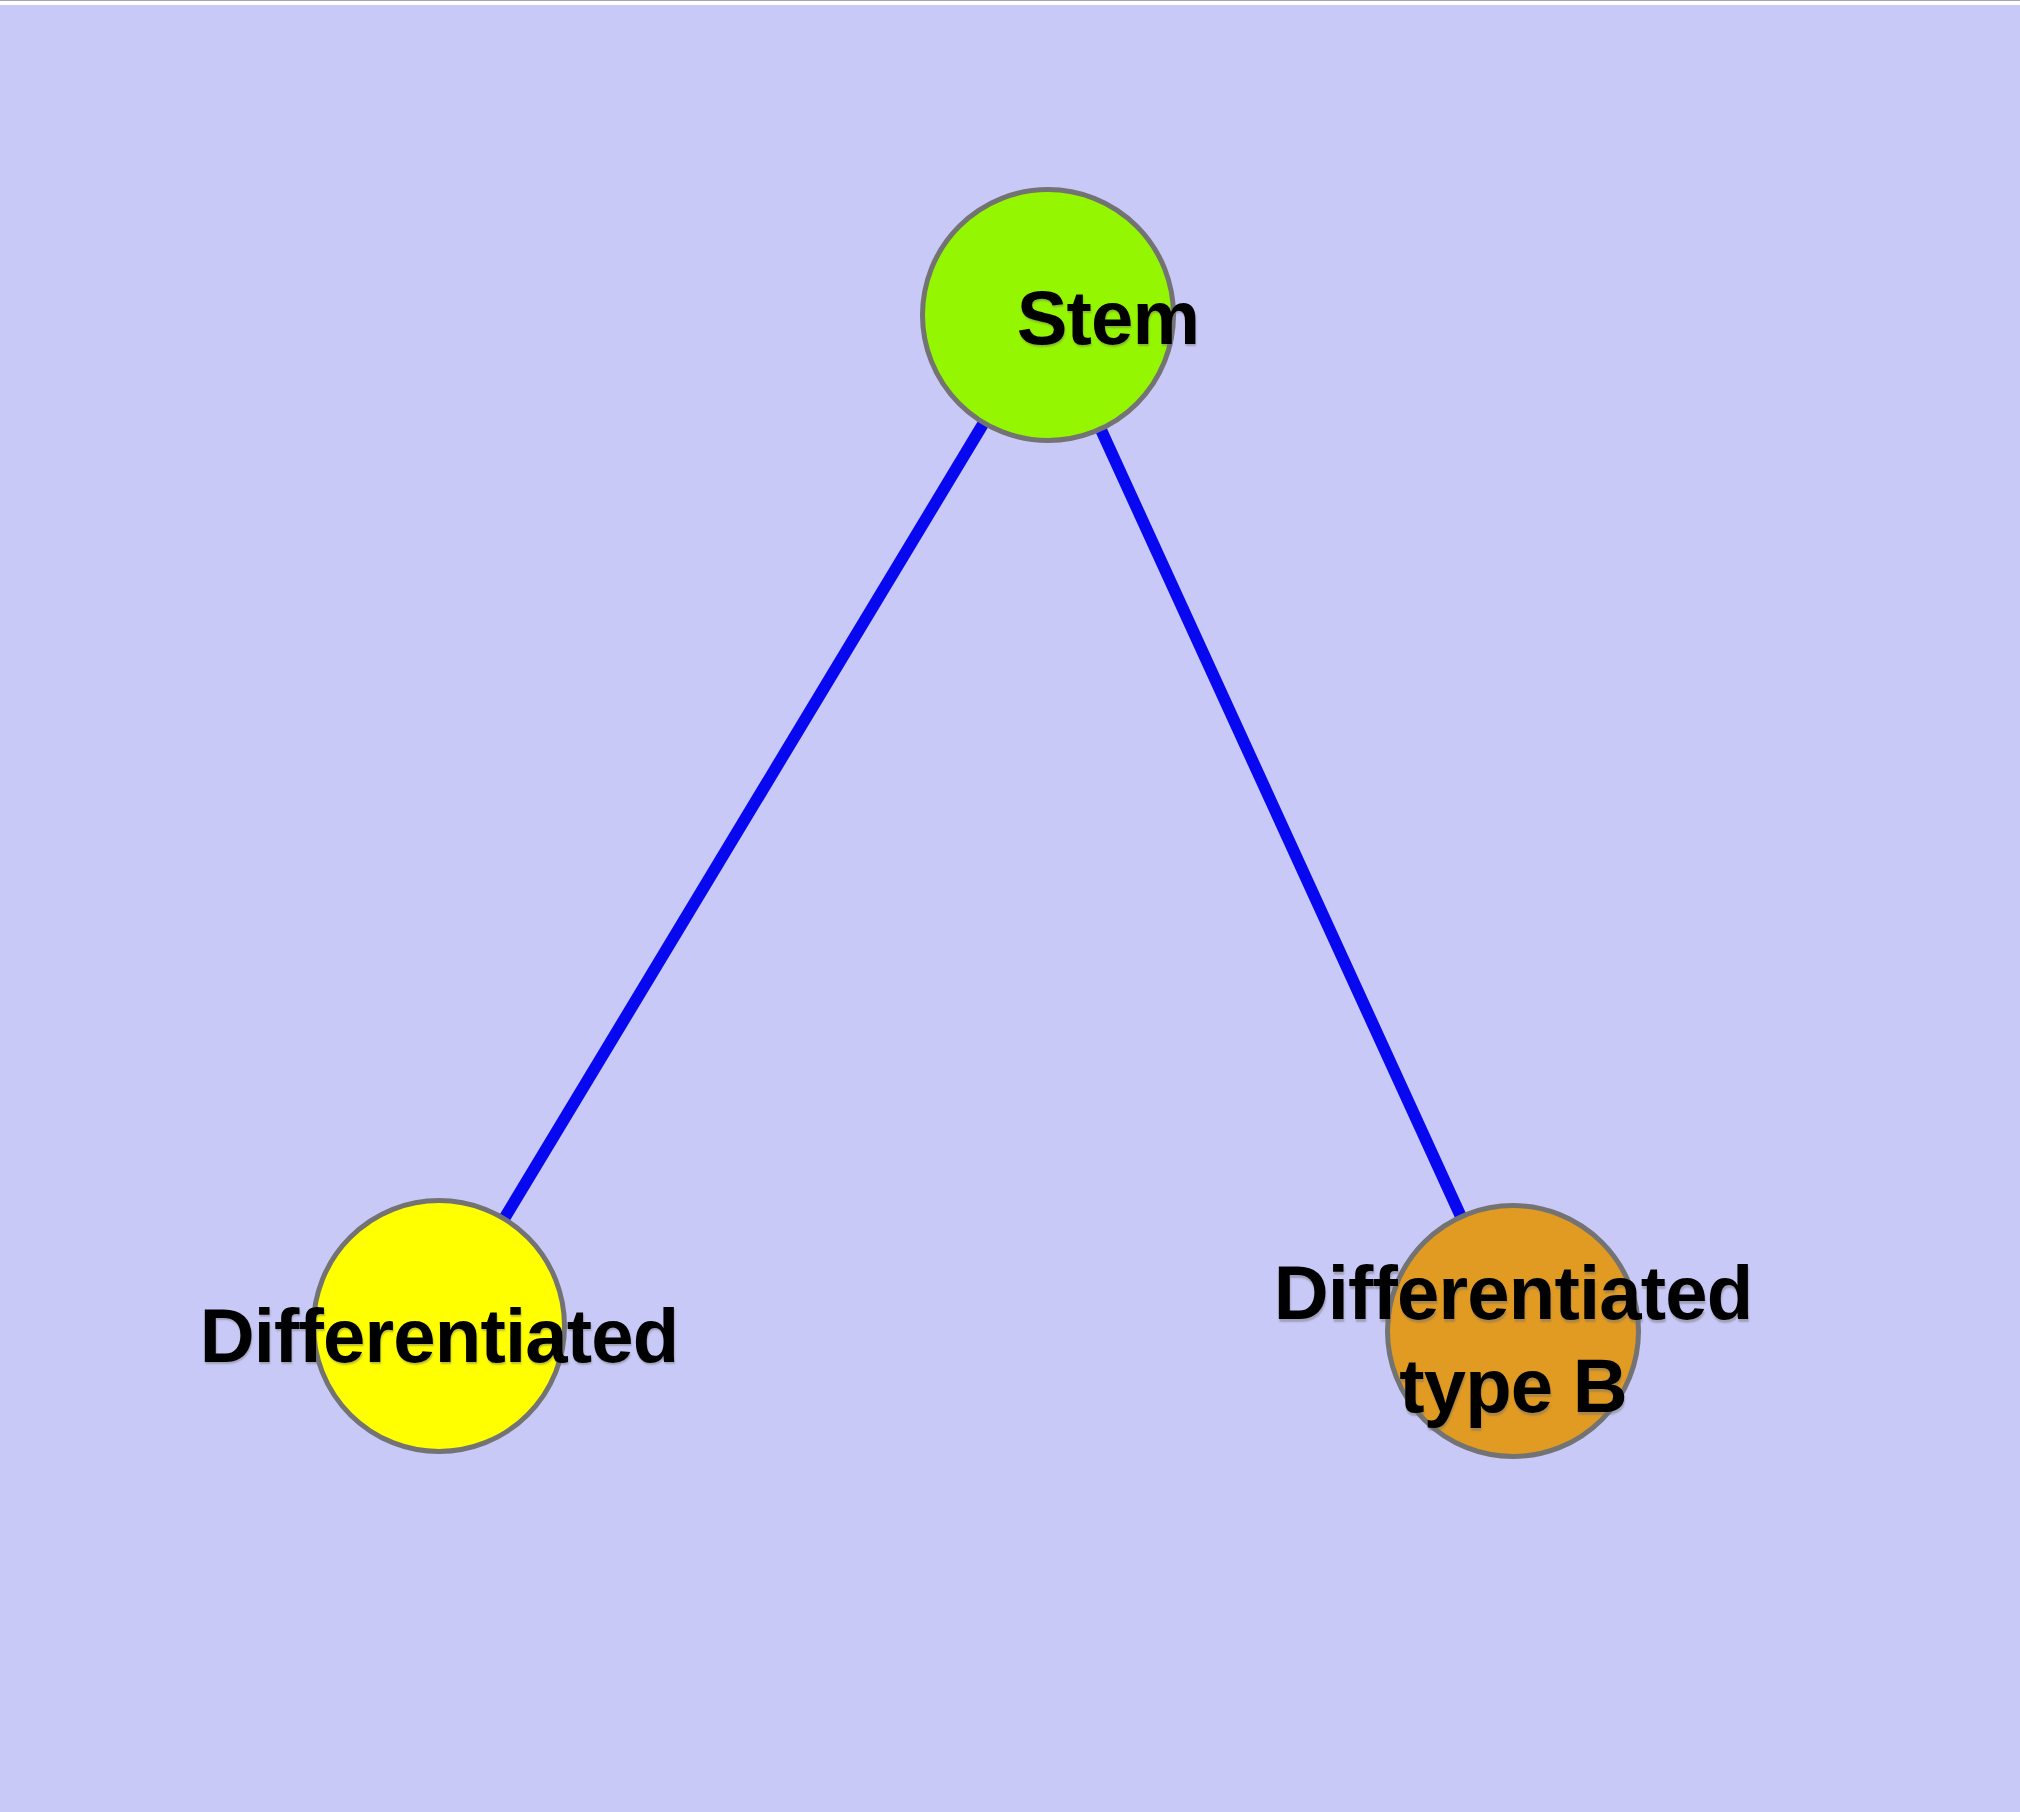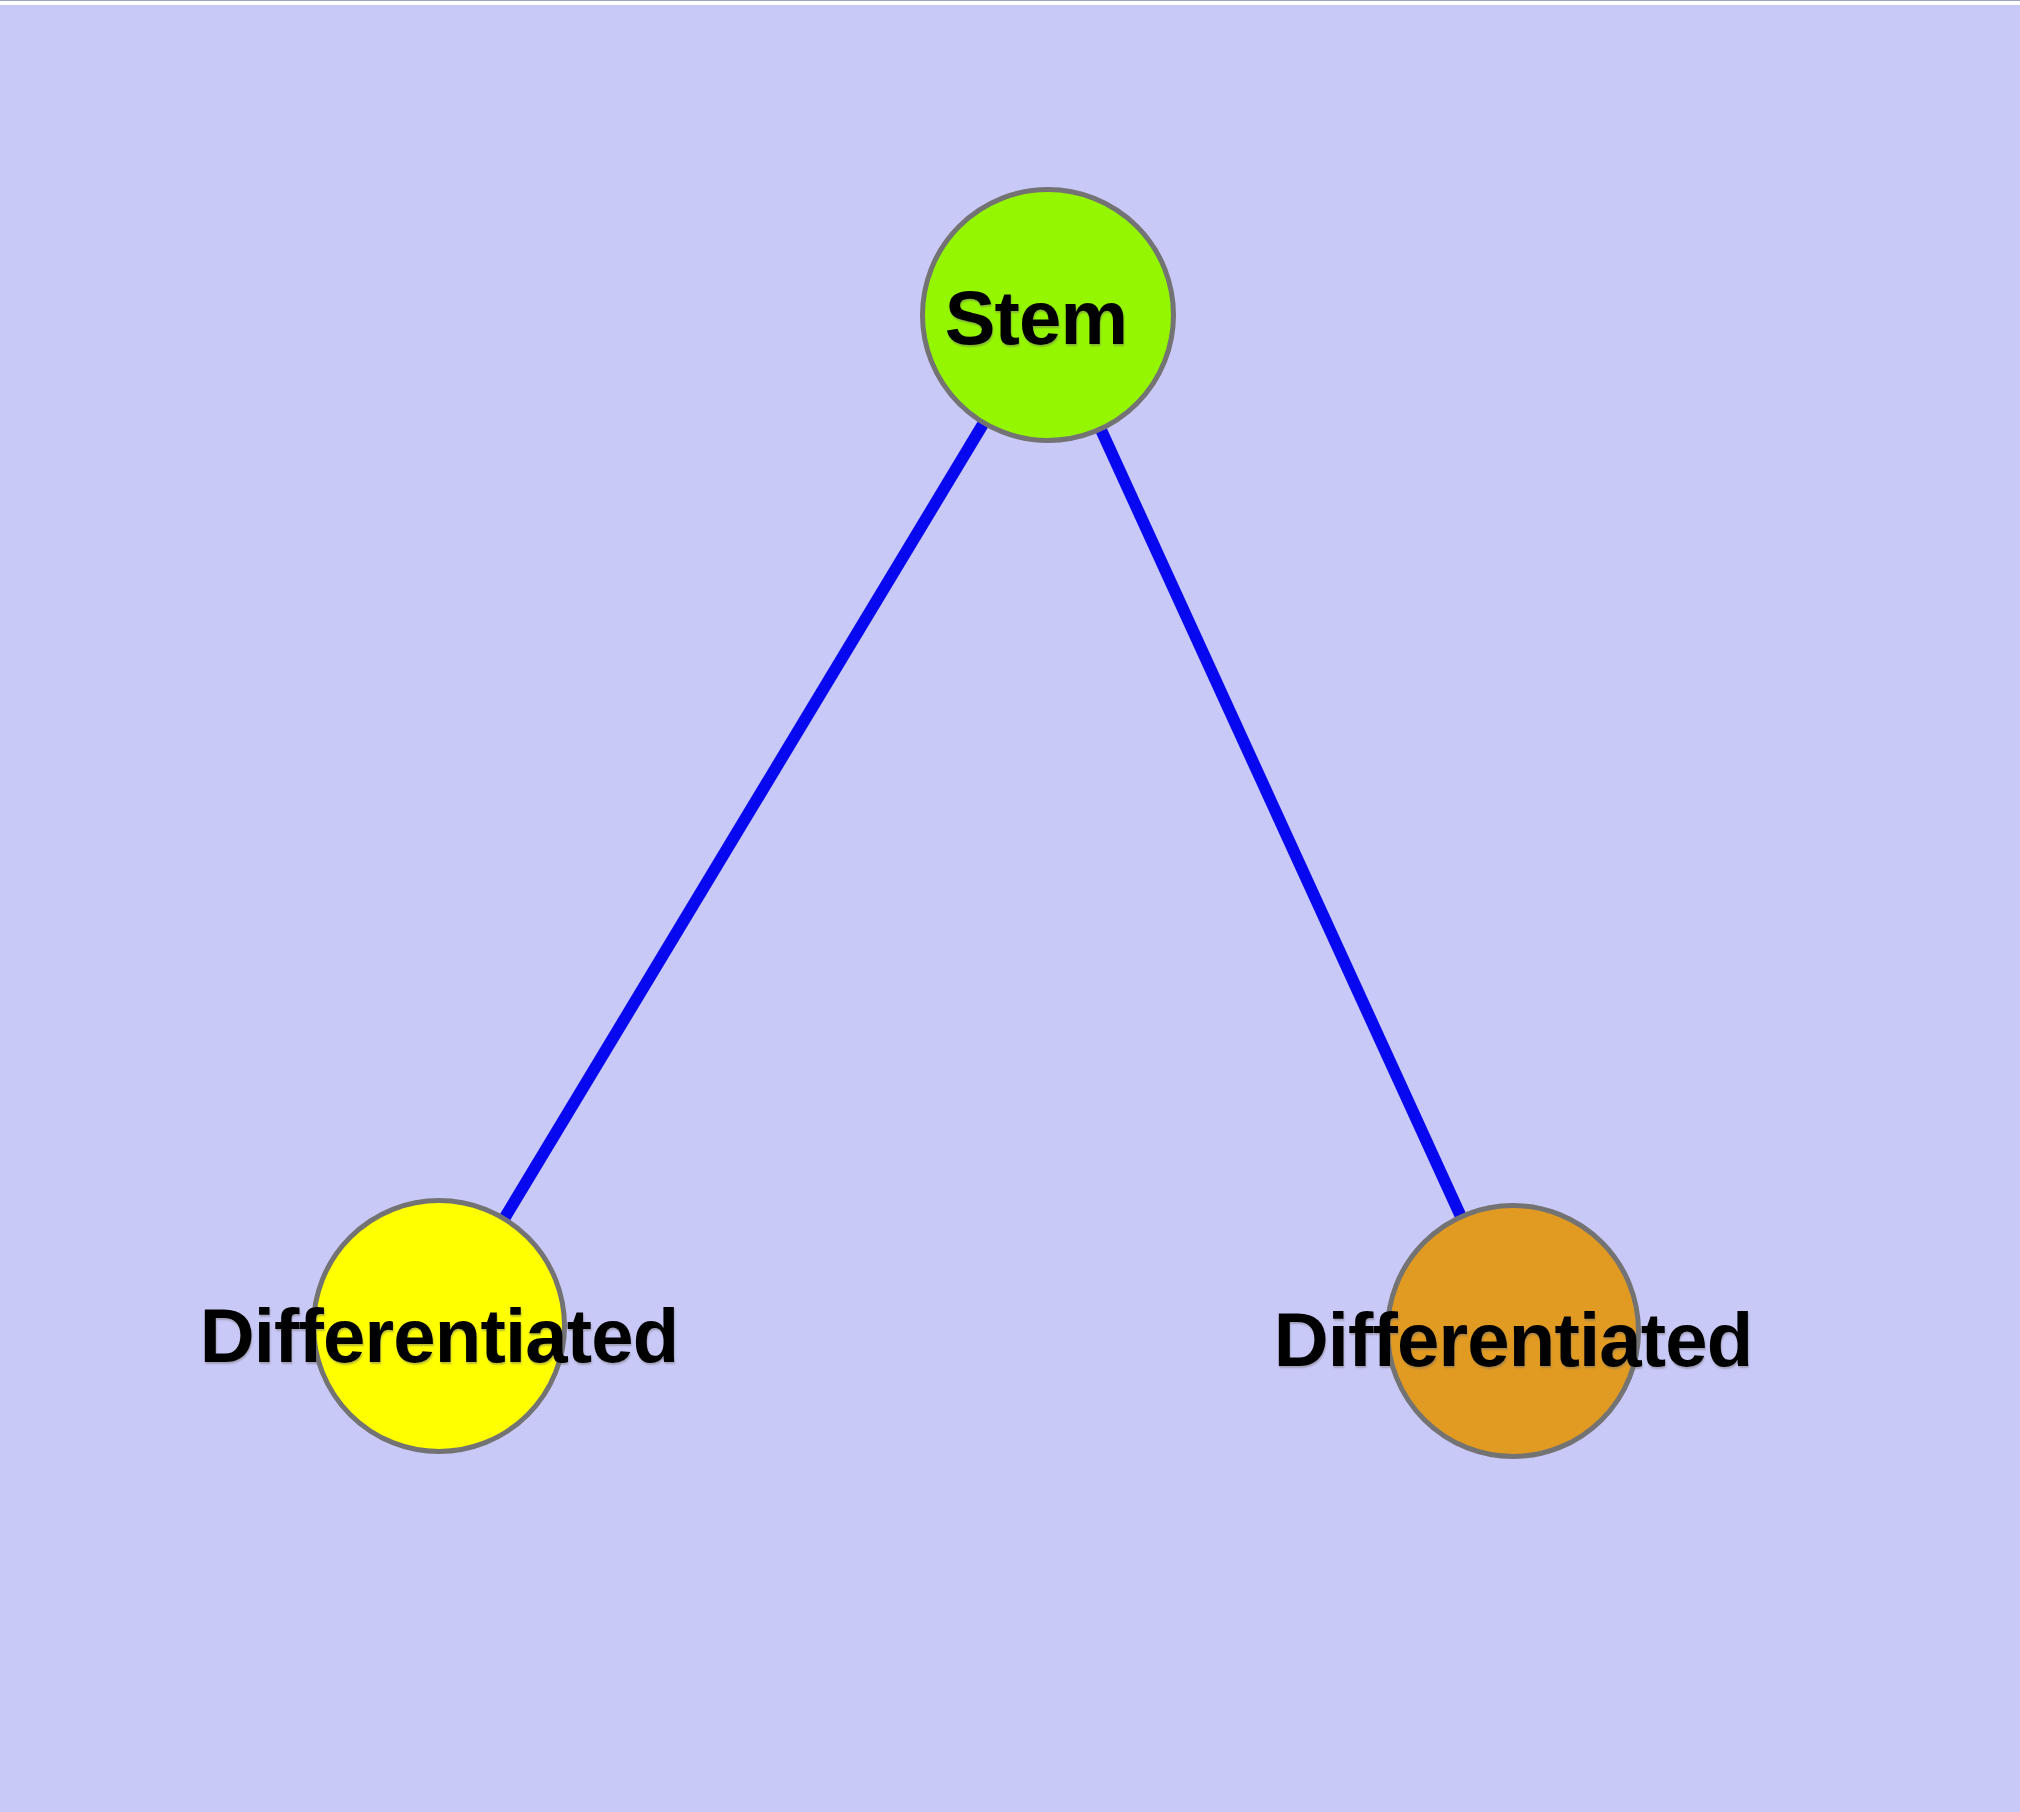--- a/index.html
+++ b/index.html
@@ -61,26 +61,27 @@
 
   <svg class="edge-layer" viewBox="0 0 2384 2138" xmlns="http://www.w3.org/2000/svg">
     <line class="edge" x1="1237" y1="372" x2="518" y2="1565" stroke="#0808f0" stroke-width="14"></line>
     <line class="edge" x1="1237" y1="372" x2="1785" y2="1570" stroke="#0808f0" stroke-width="14"></line>
   </svg>
 
   <div class="node" style="left: 920px; top: 187px; width: 256px; height: 256px; background: rgb(148, 247, 1); border-color: rgb(115, 115, 115);"></div>
   <div class="node" style="left: 311px; top: 1198px; width: 256px; height: 256px; background: rgb(255, 255, 0); border-color: rgb(115, 115, 115);"></div>
   <div class="node" style="left: 1385px; top: 1203px; width: 256px; height: 256px; background: rgb(226, 155, 34); border-color: rgb(115, 115, 115);"></div>
 
-  <div class="node-label" style="left: 1036px; top: 317px;">
+  <div class="node-label" style="left: 1108px; top: 317px;">
     <div class="label-line">Stem</div>
   </div>
 
   <div class="node-label" style="left: 439px; top: 1335px;">
     <div class="label-line">Differentiated</div>
   </div>
 
   <div class="node-label" style="left: 1513px; top: 1339px;">
     <div class="label-line">Differentiated</div>
+    <div class="label-line">type B</div>
   </div>
 
 </div>
 
 
 </body></html>

